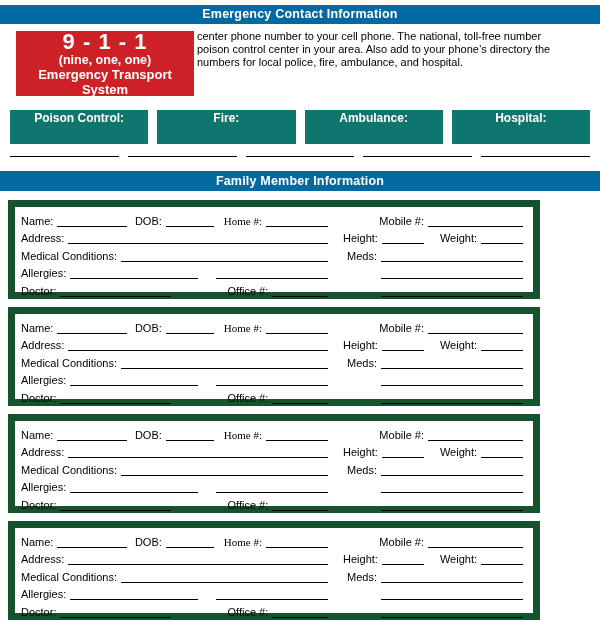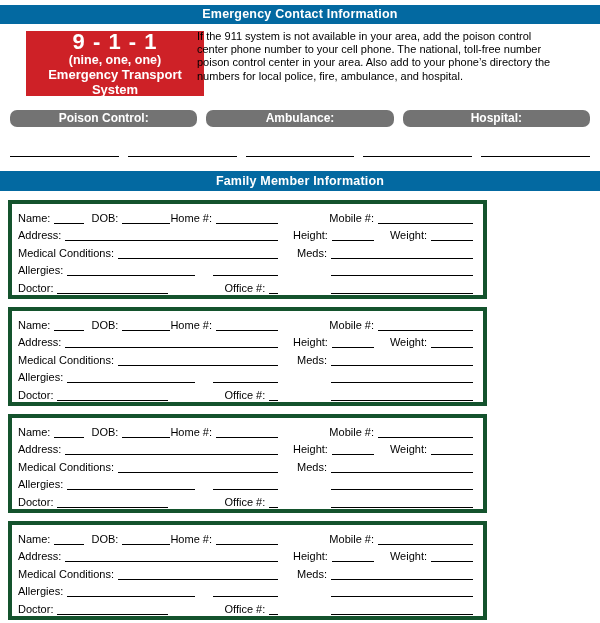--- a/index.html
+++ b/index.html
@@ -9,83 +9,83 @@
   }
   .bar {
     position:absolute; left:0; width:600px; height:19px;
     background:#0369a1; color:#fff; font-weight:bold; font-size:12.5px;
     text-align:center; line-height:19px; letter-spacing:0.2px;
   }
   #bar-top { top:5px; }
   #bar-family { top:171px; height:20px; line-height:20px; }
 
   #card911 {
-    position:absolute; left:26px; top:31px; width:178px; height:65px;
+    position:absolute; left:16px; top:31px; width:178px; height:65px;
     background:#ce2127; color:#fff; display:flex; flex-direction:column;
     align-items:center; justify-content:center; text-align:center; font-weight:bold;
   }
   #card911 .num { font-size:22px; line-height:23px; letter-spacing:1px; }
   #card911 .sub { font-size:12.5px; line-height:14px; }
   #card911 .cap { font-size:13px; line-height:15px; }
 
   #intro { position:absolute; left:197px; top:30px; width:400px; font-size:11px; line-height:13.2px; }
   #intro .iline { white-space:nowrap; }
   .phone { color:#d6252b; font-weight:bold; }
 
   #contact-row { position:absolute; left:10px; top:110px; width:580px; display:flex; gap:9px; }
   .cbox {
-    flex:1; background:#737373; color:#fff; font-weight:bold; font-size:12px;
-    height:17px; line-height:17px; text-align:center; white-space:nowrap;border-radius:7px;
+    flex:1; background:#0f766e; color:#fff; font-weight:bold; font-size:12px;
+    height:34px; line-height:17px; text-align:center; white-space:nowrap;
   }
   #contact-lines { position:absolute; left:10px; top:156px; width:580px; display:flex; gap:9px; }
   .cline { flex:1; border-bottom:1px solid #000; height:0; }
 
   #family-members { position:absolute; left:8px; top:200px; width:583px; }
   .member {
-    box-sizing:border-box; width:479px; height:99px;
-    border:4px solid #14532d; margin-bottom:8px; padding:5px 10px 0 6px; background:#fff;
+    box-sizing:border-box; width:532px; height:99px;
+    border:7px solid #14532d; margin-bottom:8px; padding:5px 10px 0 6px; background:#fff;
   }
   .frow { display:flex; align-items:flex-end; height:17.6px; box-sizing:border-box;
           font-size:11px; padding-bottom:3px; }
   .row-left { flex:1; display:flex; align-items:flex-end; min-width:0; }
   .row-right { width:195px; flex:none; display:flex; align-items:flex-end; justify-content:flex-end; }
   .fl { white-space:nowrap; line-height:12px; flex:none; }
   .ln { border-bottom:1px solid #000; height:1px; margin-left:4px; flex:none; }
   .ln-flex { flex:1; }
   .ln-dob { width:48px; } .ln-home { width:62px; } .ln-mobile { width:95px; }
   .ln-height { width:42px; } .ln-weight { width:42px; }
   .ln-meds { width:142px; } .ln-right { width:142px; }
   .ln-allergies { width:128px; } .ln-allergies2 { margin-left:18px; }
-  .ln-doctor { width:111px; } .ml8 { margin-left:8px; } .ml10 { margin-left:0; }
+  .ln-doctor { width:111px; } .ml8 { margin-left:8px; } .ml10 { margin-left:10px;font-family:Liberation Serif, serif; }
   .ml12 { margin-left:16px; } .ml32 { margin-left:32px;padding-left:24px; }
 </style>
 </head>
 <body>
 
 <div id="page">
 
   <div id="bar-top" class="bar">
     <span>Emergency Contact Information</span>
   </div>
 
   <div id="card911" style="background: rgb(206, 33, 39);">
     <div class="num">9 - 1 - 1</div>
     <div class="sub">(nine, one, one)</div>
     <div class="cap">Emergency Transport System</div>
   </div>
 
   <div id="intro">
-    <div class="iline">If the 911 system is not available in your area, add the poison control</div>
     <div class="iline">center phone number to your cell phone. The national, toll-free number</div>
     <div class="iline">poison control center in your area. Also add to your phone’s directory the</div>
     <div class="iline">numbers for local police, fire, ambulance, and hospital.</div>
   </div>
 
   <div id="contact-row">
     <div class="cbox">Poison Control:</div>
+    <div class="cbox">Fire:</div>
     <div class="cbox">Ambulance:</div>
     <div class="cbox">Hospital:</div>
   </div>
 
   <div id="contact-lines">
     <div class="cline"></div>
     <div class="cline"></div>
     <div class="cline"></div>
     <div class="cline"></div>
     <div class="cline"></div>

